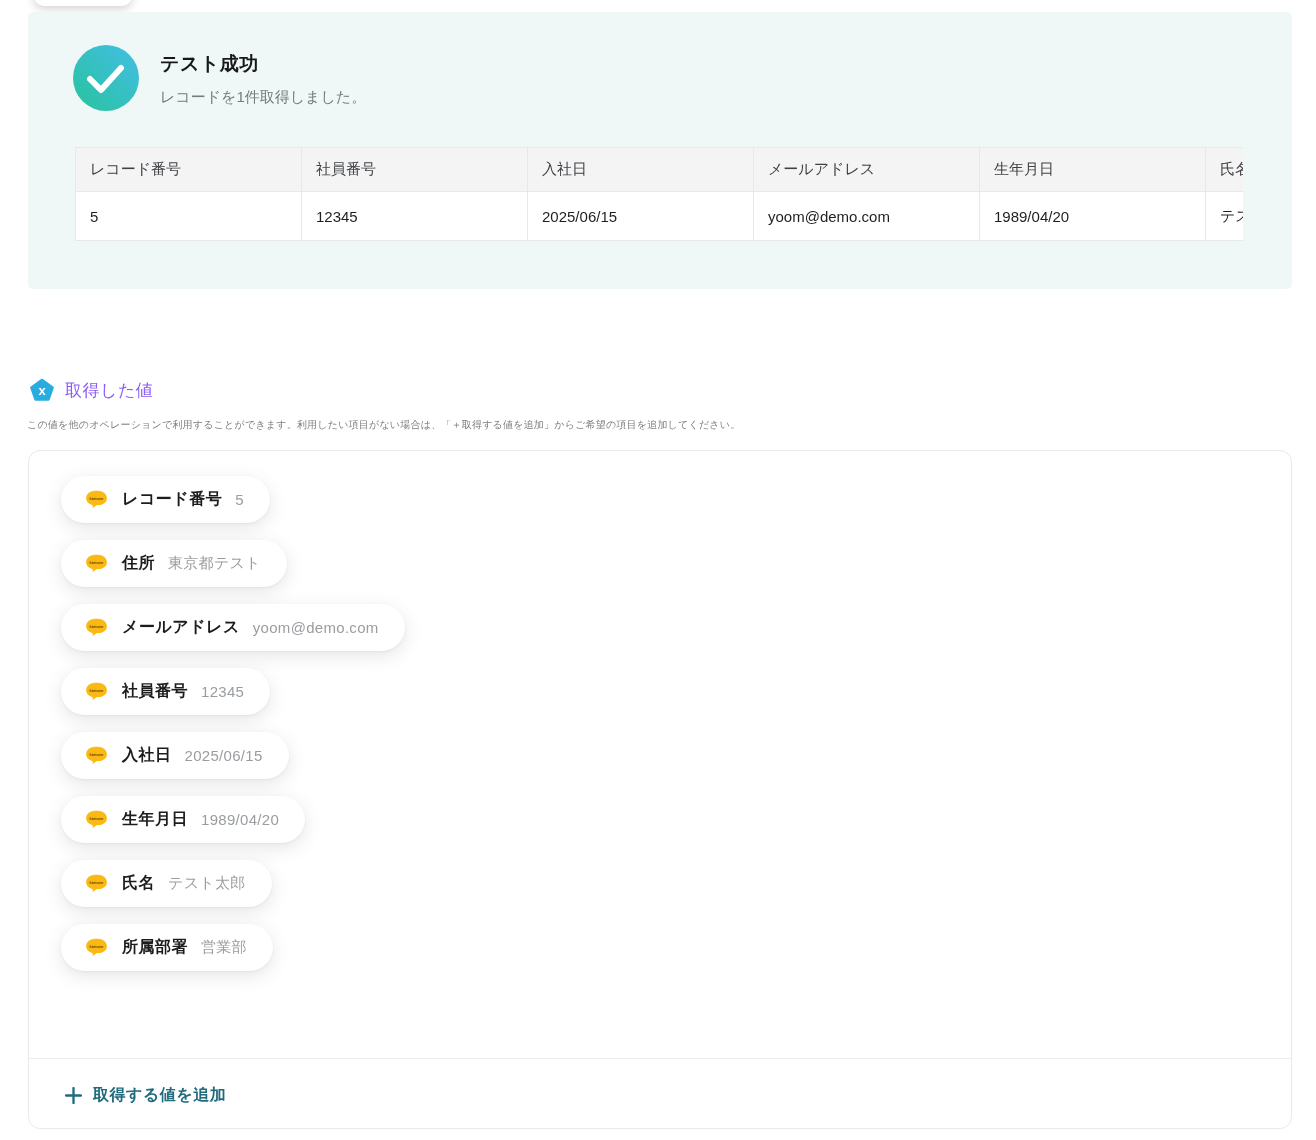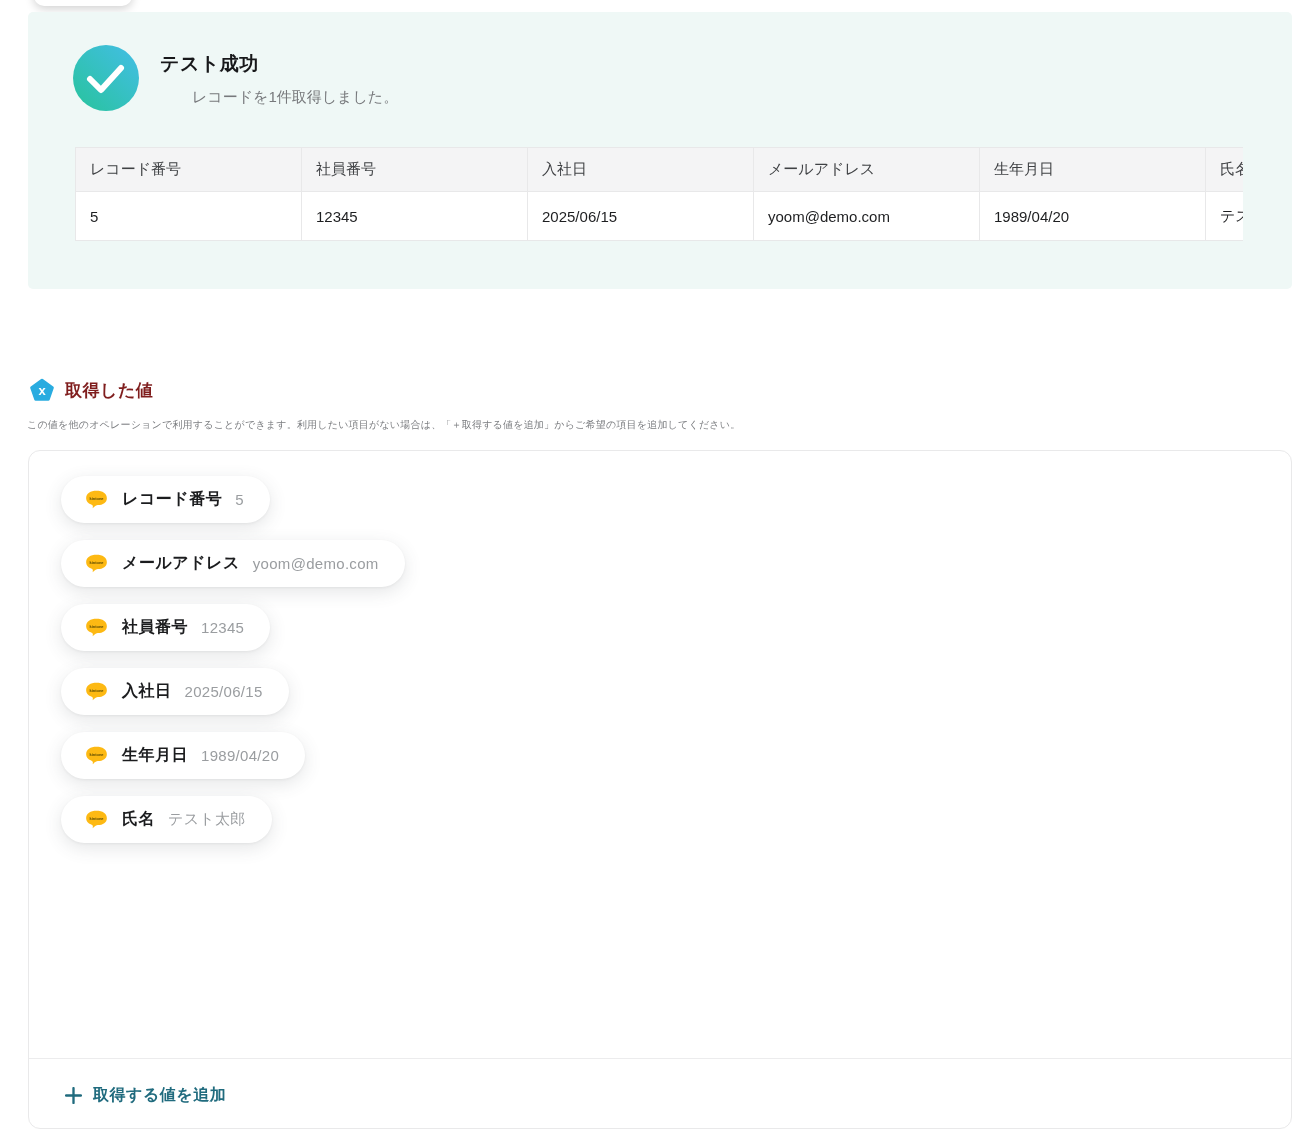--- a/index.html
+++ b/index.html
@@ -27,21 +27,21 @@
     border-radius:50%;
     background:linear-gradient(45deg,#29c39f 5%,#42bee3 95%);
     display:flex; align-items:center; justify-content:center;
   }
   .success-title {
     position:absolute; left:132px; top:39px;
     font-size:19px; font-weight:bold; color:#17181a; letter-spacing:0.5px;
   }
   .success-subtitle {
     position:absolute; left:132px; top:76px;
-    font-size:15px; color:#77797c;margin-left:32px;
+    font-size:15px; color:#77797c;
   }
   .table-clip {
     position:absolute; left:47px; top:135px; width:1168px; height:95px;
     overflow:hidden;
   }
   table.result-table {
     border-collapse:collapse; table-layout:fixed; width:1356px;
     background:#ffffff;
   }
   .result-table col { width:226px; }
@@ -55,21 +55,21 @@
     height:49px; background:#ffffff;
     border:1px solid #e8e8e9;
     font-size:15px; color:#1e1f21;
     text-align:left; padding:0 14px; white-space:nowrap; overflow:hidden;
   }
   
   .values-header {
     position:absolute; left:30px; top:378px;
     display:flex; align-items:center; gap:11px;
   }
-  .values-title { font-size:17px; font-weight:bold; color:#7f1d1d; letter-spacing:0.5px; }
+  .values-title { font-size:17px; font-weight:normal; color:#8b5cf6; letter-spacing:0.5px; }
   .values-desc {
     position:absolute; left:27px; top:418px;
     font-size:10px; color:#7b7d80; letter-spacing:0.2px;
   }
   .values-card {
     position:absolute; left:28px; top:450px; width:1264px; height:679px;
     background:#ffffff; border:1px solid #e9e9ea; border-radius:12px;
   }
   .chips {
     position:absolute; left:32px; top:25px;
@@ -164,20 +164,30 @@
       <span class="chip-icon">
         <svg width="23" height="19" viewBox="0 0 26 22">
           <path d="M13 1 C20 1 25 4 25 9.5 C25 14.5 20.5 17.5 14.5 17.5 C13 17.5 11.5 18.5 8.5 21 C9.2 18.8 8.8 17.6 6.8 16.8 C3 15.4 1 12.8 1 9.5 C1 4 6 1 13 1 Z" fill="#fdb913"></path>
           <text x="13" y="11.4" font-size="4.6" font-weight="bold" text-anchor="middle" fill="#5b4a00">kintone</text>
         </svg>
       </span>
       <span class="chip-label">レコード番号</span>
       <span class="chip-value">5</span>
     </div>
 
+    <div class="chip">
+      <span class="chip-icon">
+        <svg width="23" height="19" viewBox="0 0 26 22">
+          <path d="M13 1 C20 1 25 4 25 9.5 C25 14.5 20.5 17.5 14.5 17.5 C13 17.5 11.5 18.5 8.5 21 C9.2 18.8 8.8 17.6 6.8 16.8 C3 15.4 1 12.8 1 9.5 C1 4 6 1 13 1 Z" fill="#fdb913"></path>
+          <text x="13" y="11.4" font-size="4.6" font-weight="bold" text-anchor="middle" fill="#5b4a00">kintone</text>
+        </svg>
+      </span>
+      <span class="chip-label">住所</span>
+      <span class="chip-value">東京都テスト</span>
+    </div>
 
     <div class="chip">
       <span class="chip-icon">
         <svg width="23" height="19" viewBox="0 0 26 22">
           <path d="M13 1 C20 1 25 4 25 9.5 C25 14.5 20.5 17.5 14.5 17.5 C13 17.5 11.5 18.5 8.5 21 C9.2 18.8 8.8 17.6 6.8 16.8 C3 15.4 1 12.8 1 9.5 C1 4 6 1 13 1 Z" fill="#fdb913"></path>
           <text x="13" y="11.4" font-size="4.6" font-weight="bold" text-anchor="middle" fill="#5b4a00">kintone</text>
         </svg>
       </span>
       <span class="chip-label">メールアドレス</span>
       <span class="chip-value">yoom@demo.com</span>
@@ -221,20 +231,30 @@
         <svg width="23" height="19" viewBox="0 0 26 22">
           <path d="M13 1 C20 1 25 4 25 9.5 C25 14.5 20.5 17.5 14.5 17.5 C13 17.5 11.5 18.5 8.5 21 C9.2 18.8 8.8 17.6 6.8 16.8 C3 15.4 1 12.8 1 9.5 C1 4 6 1 13 1 Z" fill="#fdb913"></path>
           <text x="13" y="11.4" font-size="4.6" font-weight="bold" text-anchor="middle" fill="#5b4a00">kintone</text>
         </svg>
       </span>
       <span class="chip-label">氏名</span>
       <span class="chip-value">テスト太郎</span>
     </div>
 
 
+    <div class="chip">
+      <span class="chip-icon">
+        <svg width="23" height="19" viewBox="0 0 26 22">
+          <path d="M13 1 C20 1 25 4 25 9.5 C25 14.5 20.5 17.5 14.5 17.5 C13 17.5 11.5 18.5 8.5 21 C9.2 18.8 8.8 17.6 6.8 16.8 C3 15.4 1 12.8 1 9.5 C1 4 6 1 13 1 Z" fill="#fdb913"></path>
+          <text x="13" y="11.4" font-size="4.6" font-weight="bold" text-anchor="middle" fill="#5b4a00">kintone</text>
+        </svg>
+      </span>
+      <span class="chip-label">所属部署</span>
+      <span class="chip-value">営業部</span>
+    </div>
 
   </div>
 
   <div class="card-footer">
     <span class="add-link">
       <span style="display:flex;">
         <svg width="17" height="17" viewBox="0 0 16 16">
           <path d="M8 1 V15 M1 8 H15" stroke="#206b7e" stroke-width="2.2" stroke-linecap="round"></path>
         </svg>
       </span>

